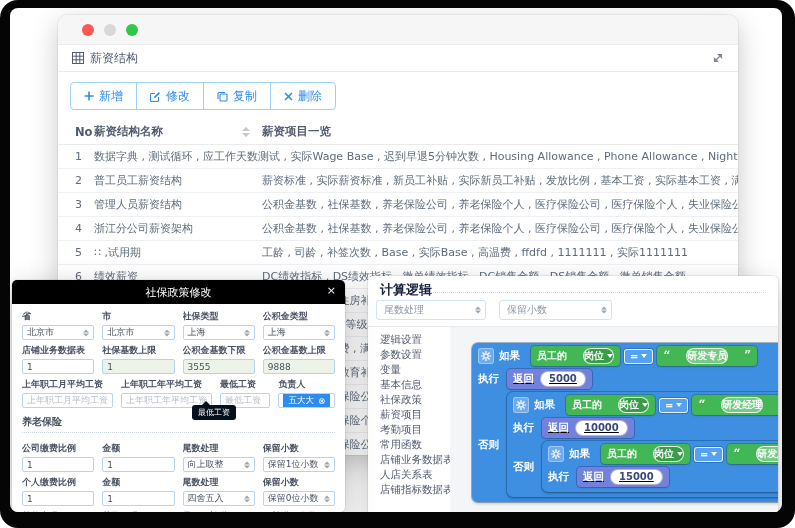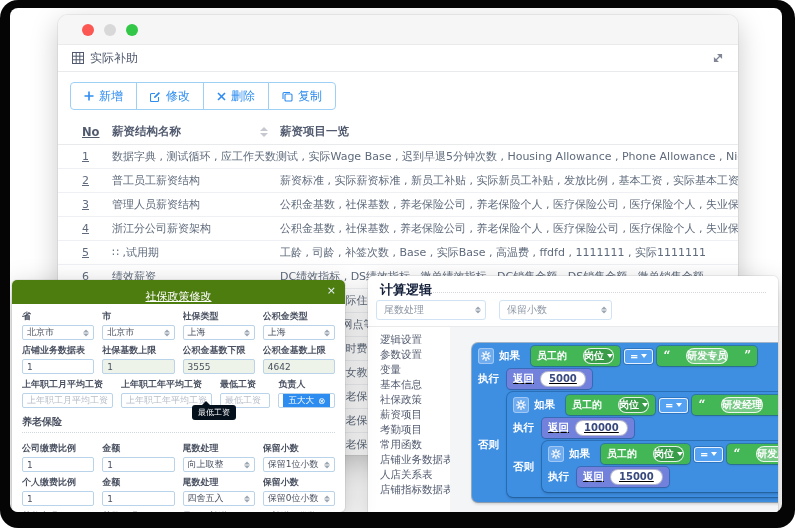--- a/index.html
+++ b/index.html
@@ -15,34 +15,34 @@
   .win-header { height:27px; border-bottom:1px solid #e8eaec; display:flex; align-items:center; gap:6px; padding:0 14px; color:#515a6e; font-size:12px; }
   .spacer { margin-left:auto; }
   .toolbar { padding:10px 12px 9px; }
   .btn-group { display:inline-flex; }
   .btn { height:28px; padding:0 13px; display:inline-flex; align-items:center; gap:5px; border:1px solid #9ed0f5;
          background:#fff; color:#2d8cf0; font-size:12px; margin-left:-1px; cursor:pointer; }
   .btn:first-child { border-radius:4px 0 0 4px; margin-left:0; }
   .btn:last-child { border-radius:0 4px 4px 0; }
   .btn svg, .win-header svg { display:block; }
   .thead { display:flex; height:26px; align-items:center; border-bottom:1px solid #e8eaec; font-weight:700; color:#515a6e; font-size:11.5px; }
-  .col-no { width:54px; padding-left:24px; flex-shrink:0;text-decoration:underline; }
+  .col-no { width:36px; padding-left:17px; flex-shrink:0; }
   .col-name { width:168px; flex-shrink:0; position:relative; white-space:nowrap; overflow:hidden; }
   .col-items { flex:1; overflow:hidden; white-space:nowrap; padding-right:6px; }
   .carets { position:absolute; right:12px; top:50%; transform:translateY(-50%); display:flex; flex-direction:column; gap:2px; }
   .carets i { width:0; height:0; border-left:4px solid transparent; border-right:4px solid transparent; display:block; }
   .caret-up { border-bottom:4px solid #c5c8ce; }
   .caret-dn { border-top:4px solid #c5c8ce; }
   #rows .trow { display:flex; height:24px; align-items:center; border-bottom:1px solid #eef0f3; font-size:11px; color:#5f6b7c; }
 
   
   .modal { position:absolute; left:2px; top:272px; width:333px; height:232px; background:#fff; border-radius:5px;
            box-shadow:0 10px 30px rgba(0,0,0,.28), 0 0 0 1px rgba(0,0,0,.06); z-index:3; }
-  .modal-header { height:24px; background:#4d7c0f; border-radius:5px 5px 0 0; color:#fff; font-size:11px;
-                  display:flex; align-items:flex-end; justify-content:center; position:relative;text-decoration:underline; }
+  .modal-header { height:24px; background:#000000; border-radius:5px 5px 0 0; color:#fff; font-size:11px;
+                  display:flex; align-items:center; justify-content:center; position:relative; }
   .modal-close { position:absolute; right:9px; top:4px; font-size:11px; color:#e8f2ff; cursor:pointer; }
   .modal-body { padding:6px 10px 8px; position:relative; }
   .frow { display:grid; grid-template-columns:repeat(4,1fr); column-gap:8px; margin-bottom:4px; }
   .fld label { display:block; font-size:9px; font-weight:700; color:#495060; margin-bottom:2px; white-space:nowrap; overflow:hidden; }
   .ctrl { height:15px; border:1px solid #b9d4ea; border-radius:2px; font-size:9px; color:#495060;
           display:flex; align-items:center; padding:0 4px; background:#fff; position:relative; white-space:nowrap; overflow:hidden; }
   .ctrl.ro { background:#edf3e8; }
   .ctrl.sel { padding-right:13px; cursor:pointer; }
   .arrs { position:absolute; right:4px; top:50%; transform:translateY(-50%); display:flex; flex-direction:column; gap:1px; }
   .arrs i { width:0; height:0; border-left:3px solid transparent; border-right:3px solid transparent; display:block; }
@@ -110,21 +110,21 @@
           <svg width="12" height="12" viewBox="0 0 12 12">
               <g stroke="#515a6e" stroke-width="1" fill="none">
             <rect x="0.5" y="0.5" width="11" height="11"></rect>
                 <line x1="4.2" y1="0.5" x2="4.2" y2="11.5"></line>
                 <line x1="7.8" y1="0.5" x2="7.8" y2="11.5"></line>
                 <line x1="0.5" y1="4.2" x2="11.5" y2="4.2"></line>
                 <line x1="0.5" y1="7.8" x2="11.5" y2="7.8"></line>
           </g>
             </svg>
         </span>
-        <span>实际补助</span>
+        <span>薪资结构</span>
         <span class="spacer">
           <svg width="12" height="12" viewBox="0 0 12 12">
               <g stroke="#808695" stroke-width="1.2" fill="#808695">
             <line x1="3" y1="9" x2="9" y2="3"></line>
                 <path d="M6.5 2.5h3v3z"></path>
                 <path d="M5.5 9.5h-3v-3z"></path>
           </g>
             </svg>
         </span>
       </div>
@@ -142,36 +142,36 @@
           <button class="btn">
             <svg width="11" height="11" viewBox="0 0 11 11">
                 <g stroke="#2d8cf0" stroke-width="1.1" fill="none">
               <path d="M8.5 6v3.5a1 1 0 0 1-1 1h-6a1 1 0 0 1-1-1v-6a1 1 0 0 1 1-1H5"></path>
                   <path d="M4 7l1.5-0.3 4.5-4.5-1.2-1.2-4.5 4.5z" fill="#2d8cf0" stroke="none"></path>
             </g>
               </svg>
             <span>修改</span>
           </button>
           <button class="btn">
+            <svg width="11" height="11" viewBox="0 0 11 11">
+                <g stroke="#2d8cf0" stroke-width="1.1" fill="none">
+              <rect x="3" y="3" width="7" height="7" rx="1"></rect>
+                  <path d="M8 1.5H2a1 1 0 0 0-1 1V8"></path>
+            </g>
+              </svg>
+            <span>复制</span>
+          </button>
+          <button class="btn">
             <svg width="9" height="9" viewBox="0 0 9 9">
                 <g stroke="#2d8cf0" stroke-width="1.6">
                   <line x1="1" y1="1" x2="8" y2="8"></line>
                   <line x1="8" y1="1" x2="1" y2="8"></line>
                 </g>
               </svg>
             <span>删除</span>
-          </button>
-          <button class="btn">
-            <svg width="11" height="11" viewBox="0 0 11 11">
-                <g stroke="#2d8cf0" stroke-width="1.1" fill="none">
-              <rect x="3" y="3" width="7" height="7" rx="1"></rect>
-                  <path d="M8 1.5H2a1 1 0 0 0-1 1V8"></path>
-            </g>
-              </svg>
-            <span>复制</span>
           </button>
         </div>
       </div>
       <div class="thead">
         <span class="col-no">No</span>
         <span class="col-name">
           <span>薪资结构名称</span>
           <span class="carets">
               <i class="caret-up"></i>
               <i class="caret-dn"></i>
@@ -324,21 +324,21 @@
             </div>
           <div class="fld">
               <label>公积金基数下限</label>
             <div class="ctrl ro">
                 <span>3555</span>
               </div>
             </div>
           <div class="fld">
               <label>公积金基数上限</label>
             <div class="ctrl ro">
-                <span>4642</span>
+                <span>9888</span>
               </div>
             </div>
         </div>
 
         <div class="frow">
           <div class="fld">
               <label>上年职工月平均工资</label>
             <div class="ctrl">
                 <span class="ph">上年职工月平均工资</span>
               </div>

